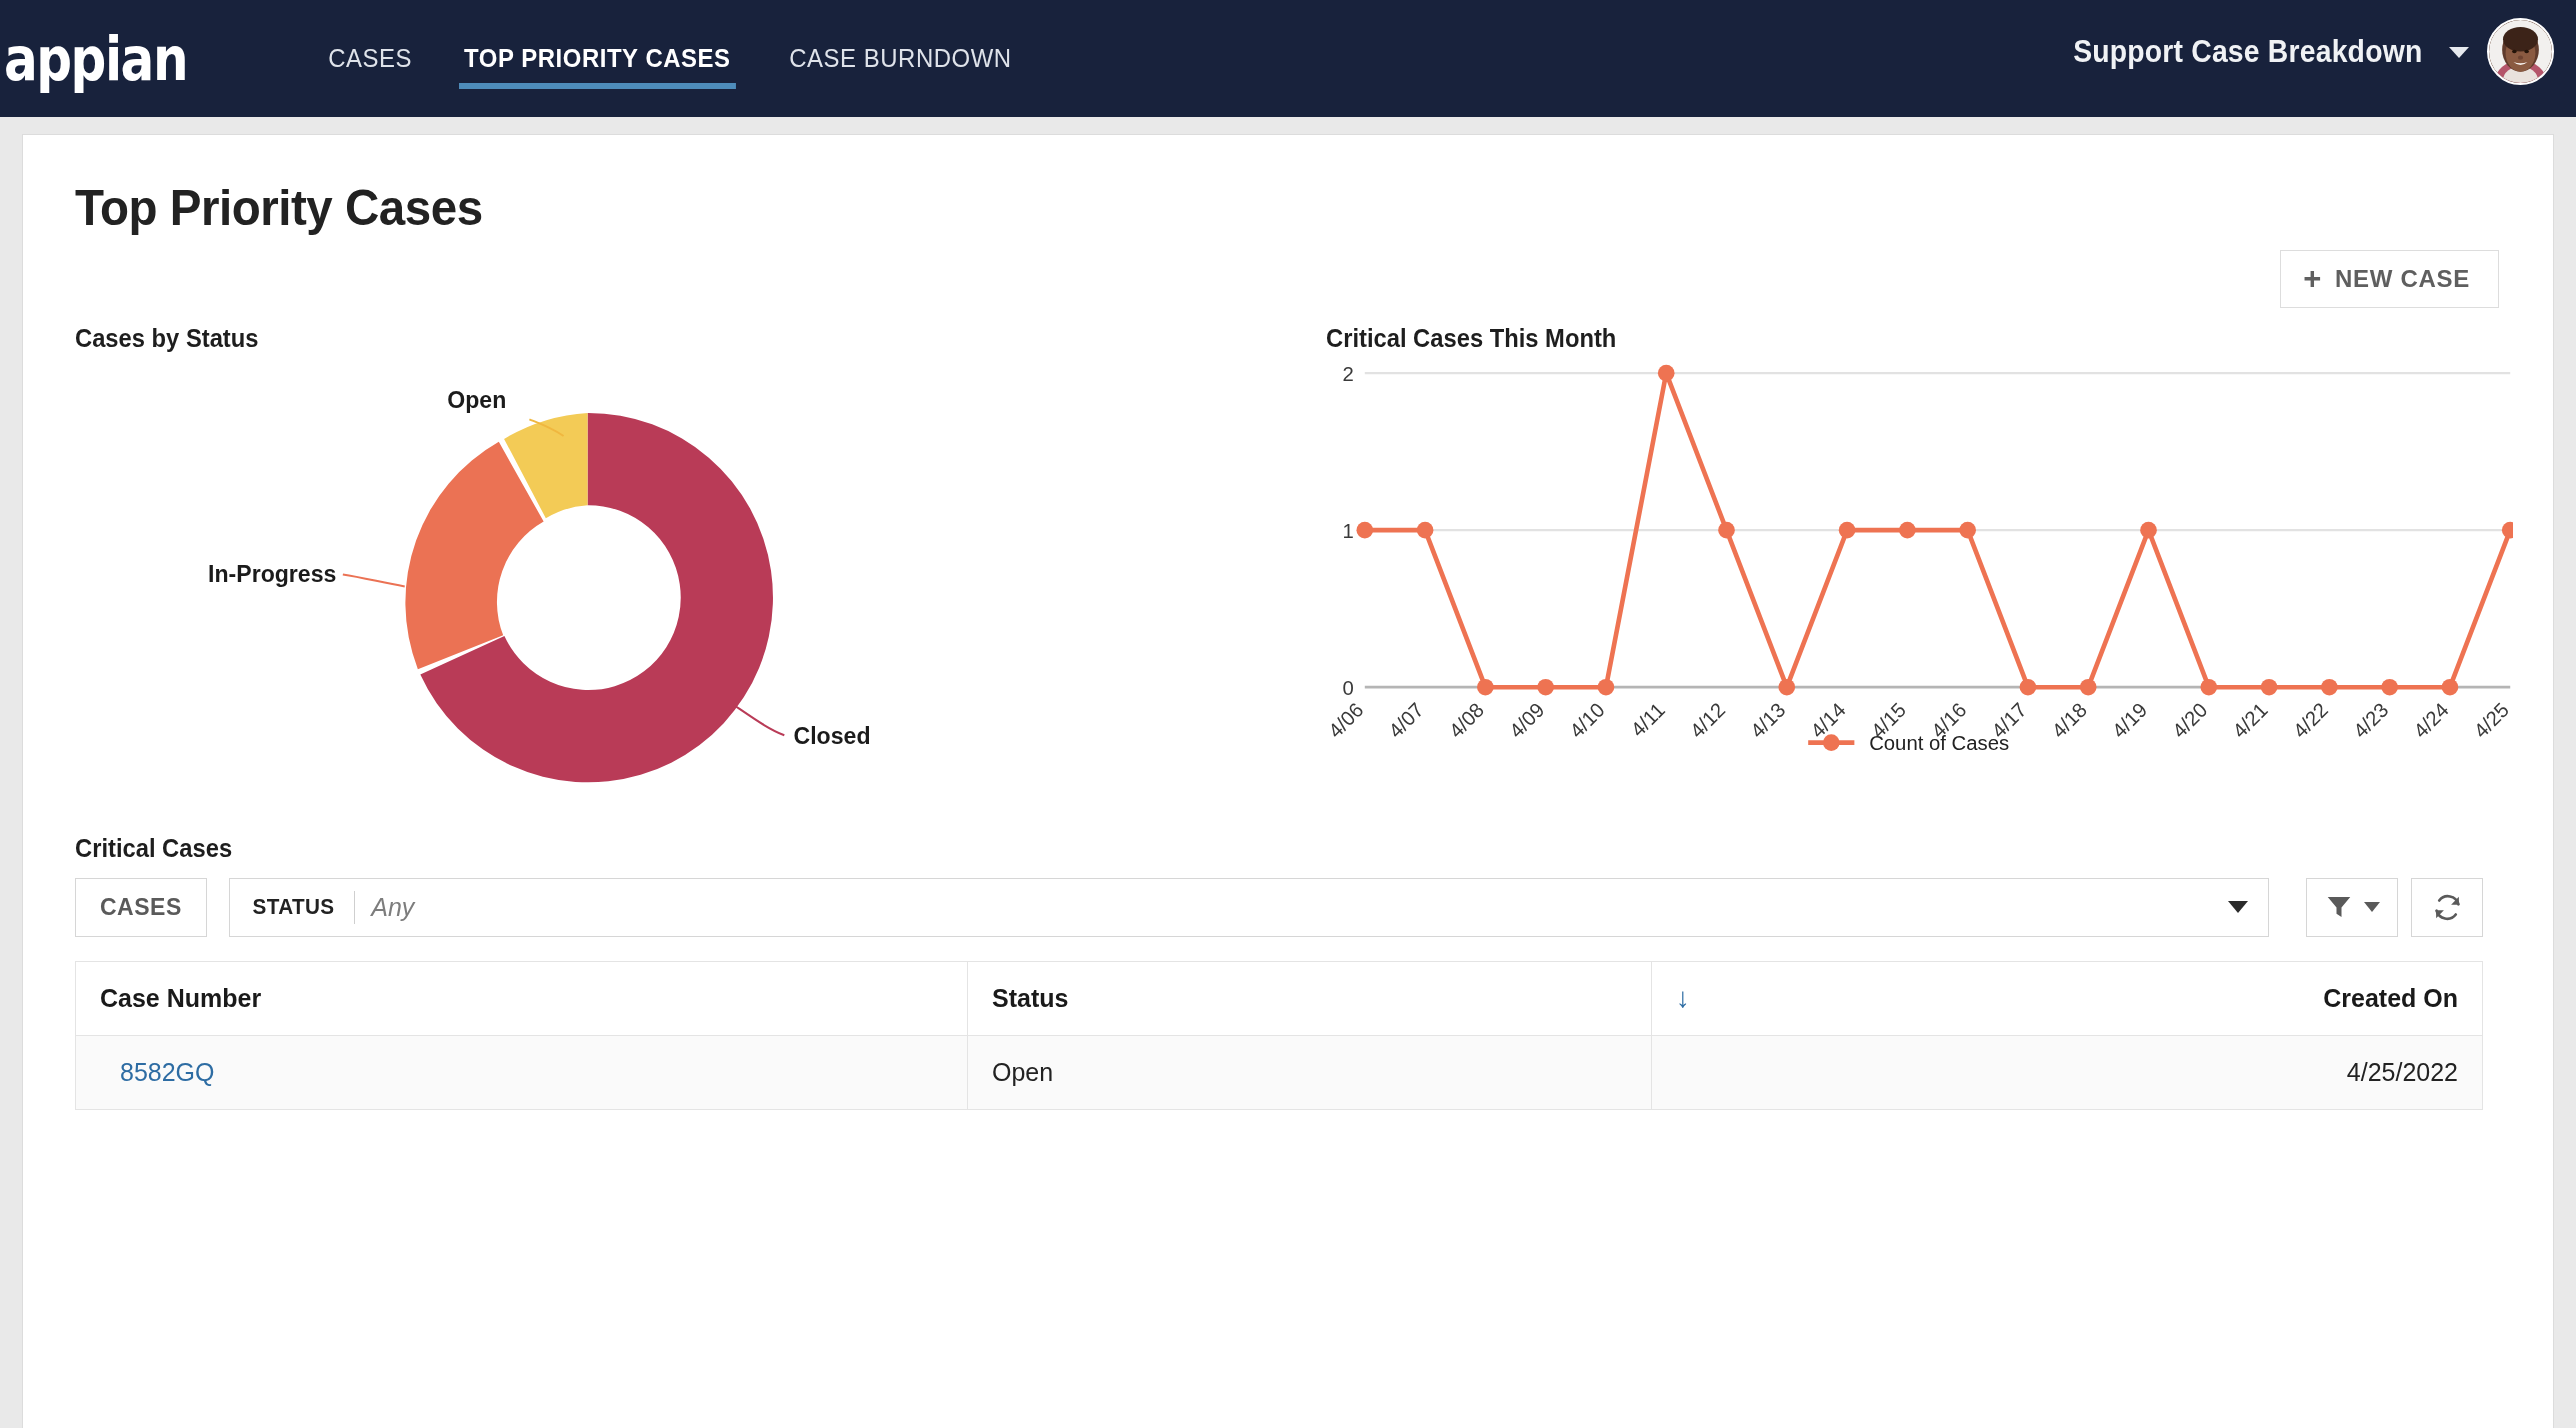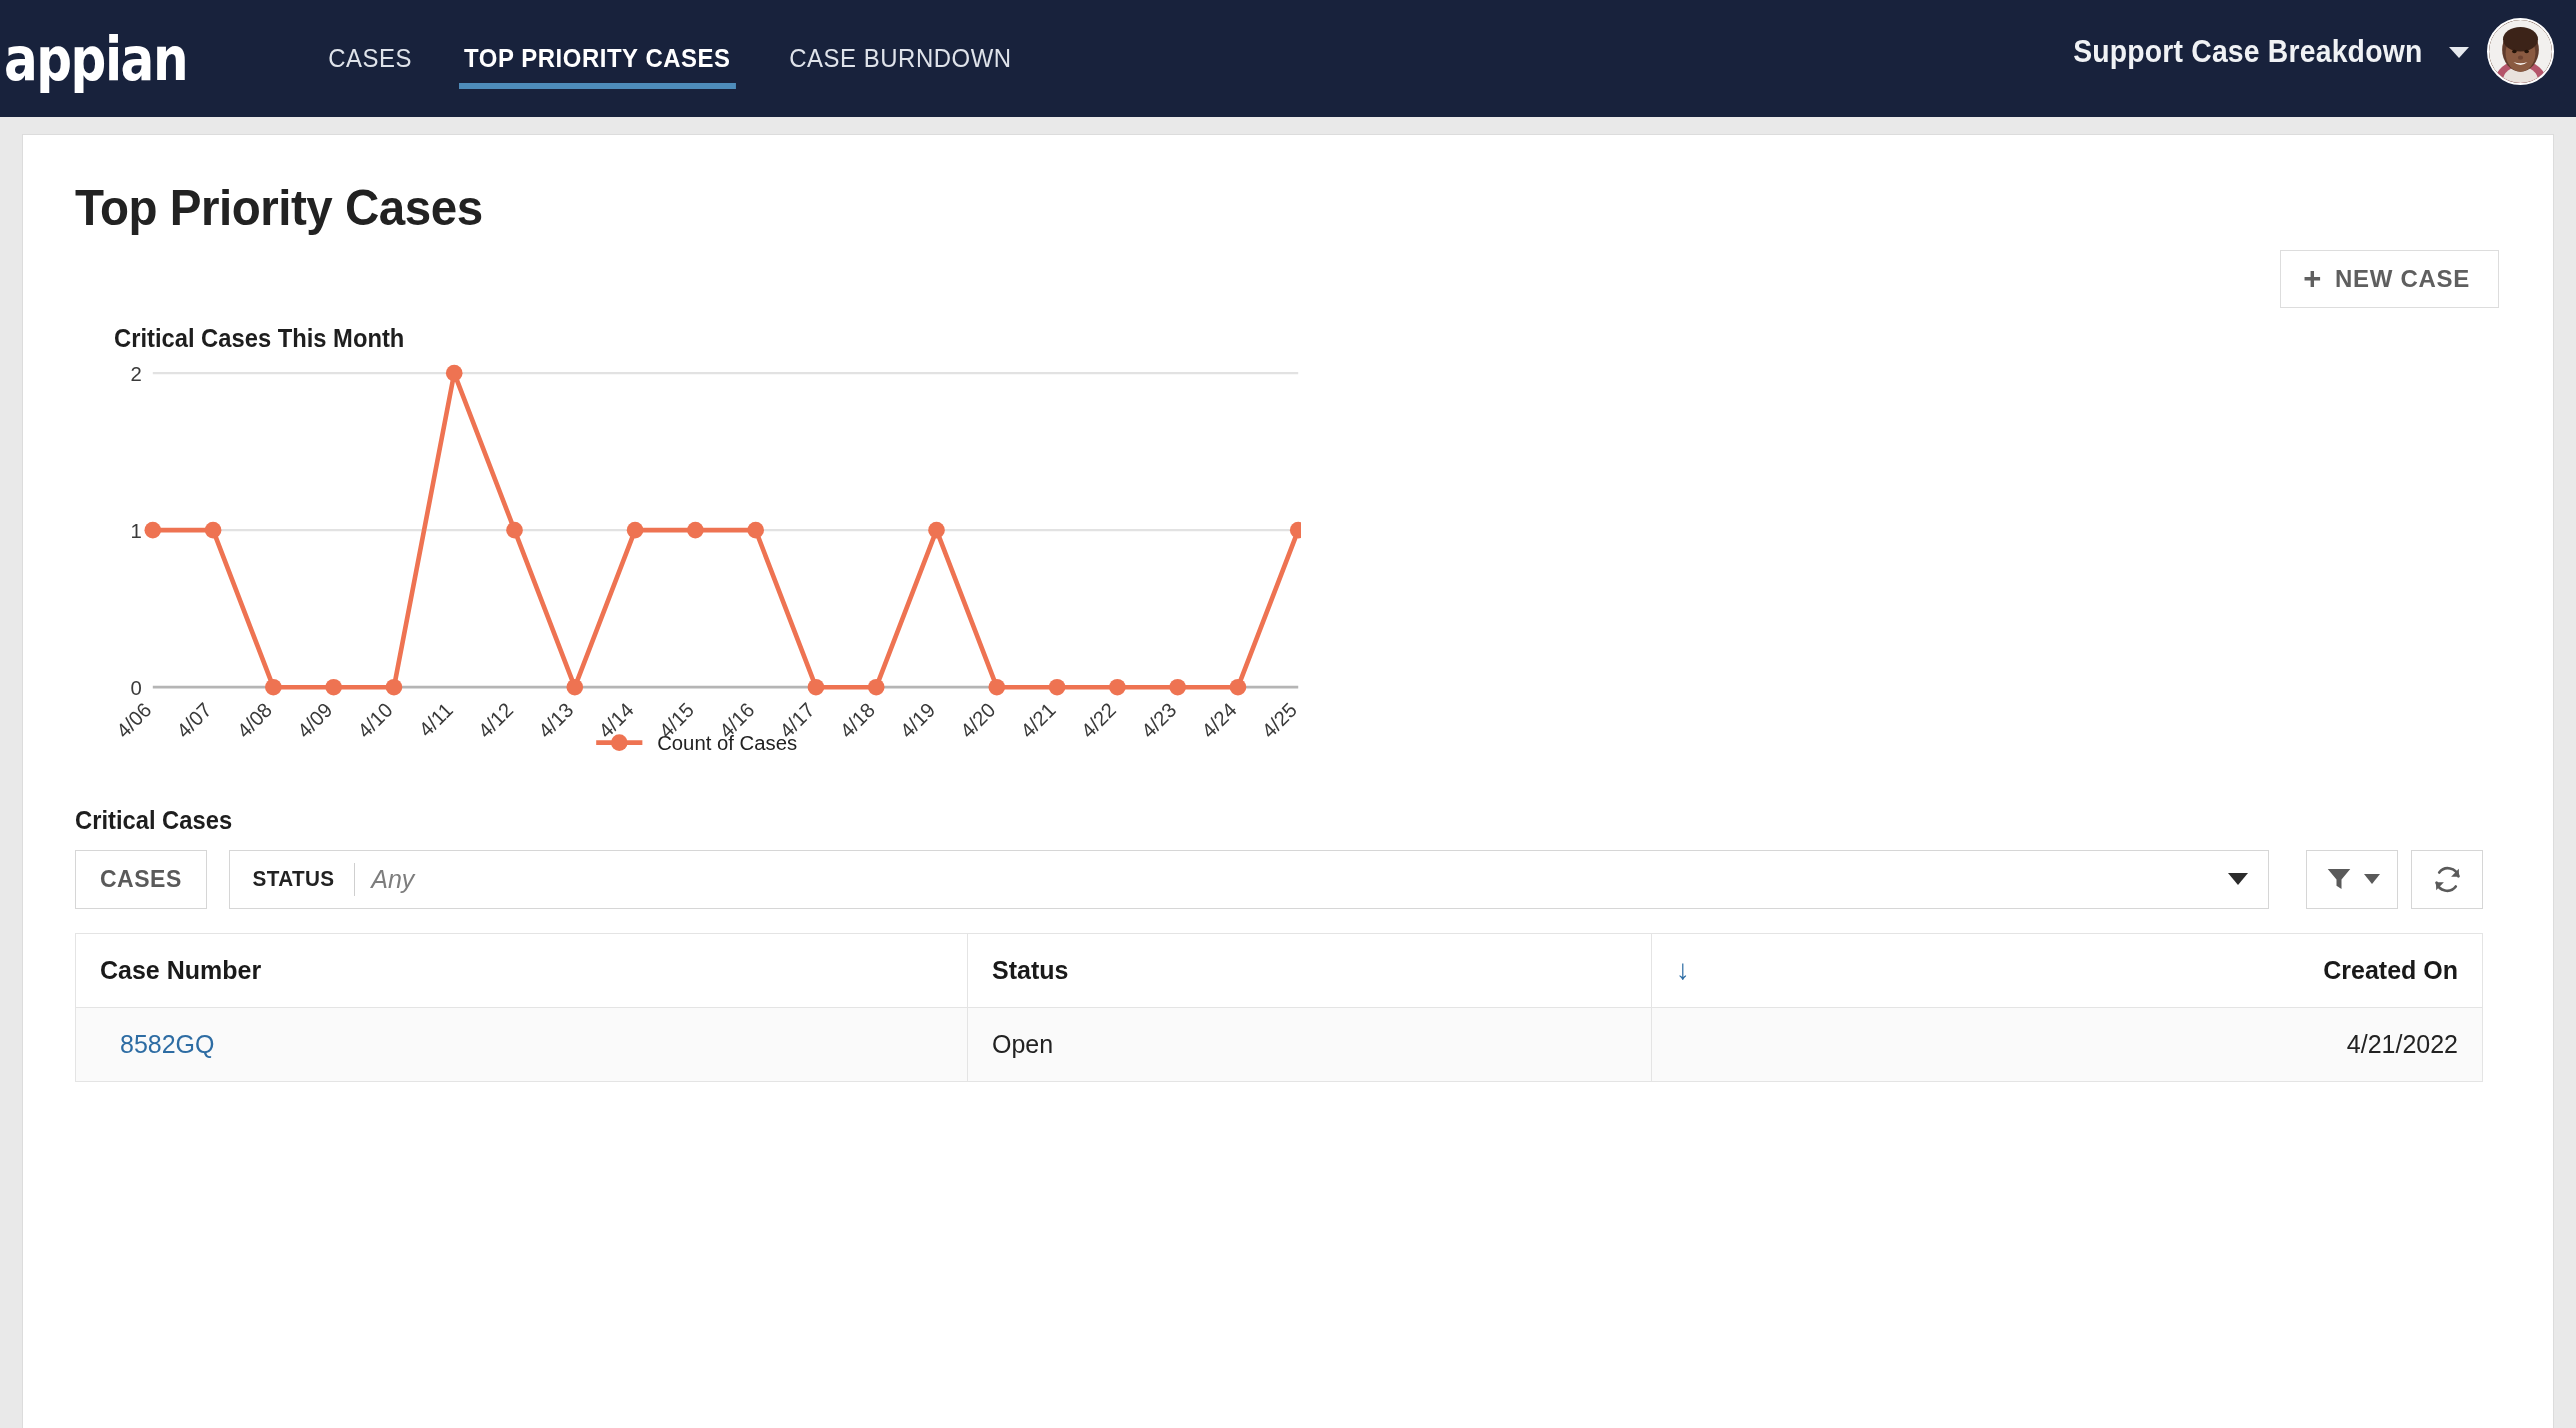--- a/index.html
+++ b/index.html
@@ -360,20 +360,50 @@
 
   <div class="newcase-row">
     <div class="btn-newcase">
       <span class="plus">+</span>
       <span>NEW CASE</span>
     </div>
   </div>
 
   <div class="charts">
 
+    <div class="chart-col">
+      <div class="chart-title">Cases by Status</div>
+      <div class="donut-wrap">
+        <svg width="1136" height="462" viewBox="0 0 1230 500">
+
+          <path fill="#b93b57" d="M 555 55
+                   A 200 200 0 1 1 373.89 338.27
+                   L 464.94 296.64
+                   A 100 100 0 1 0 555 155 Z"></path>
+
+          <path fill="#eb7254" d="M 371.23 332.46
+                   A 200 200 0 0 1 458.88 86.35
+                   L 507.44 172.67
+                   A 100 100 0 0 0 463.62 295.73 Z"></path>
+
+          <path fill="#f3cb56" d="M 464.57 83.14
+                   A 200 200 0 0 1 555 55
+                   L 555 155
+                   A 100 100 0 0 0 509.78 169.07 Z"></path>
+
+          <path d="M 555 40 C 540 30 528 26 518 22" transform="translate(-26,40)" stroke="#f0b73f" stroke-width="2.2" fill="none"></path>
+          <path d="M 357 243 C 330 238 310 233 290 230" stroke="#eb7254" stroke-width="2.2" fill="none"></path>
+          <path d="M 713 371 C 738 388 752 398 768 404" stroke="#b93b57" stroke-width="2.2" fill="none"></path>
+
+          <text class="slice-label" x="435" y="50" text-anchor="middle">Open</text>
+          <text class="slice-label" x="283" y="238" text-anchor="end">In-Progress</text>
+          <text class="slice-label" x="778" y="413" text-anchor="start">Closed</text>
+        </svg>
+      </div>
+    </div>
 
     <div class="chart-col right">
       <div class="chart-title">Critical Cases This Month</div>
       <div class="line-wrap">
         <svg id="linesvg" width="1187" height="425" viewBox="0 0 1285 460">
           <g id="line-grid">
               <line x1="42" x2="1282" y1="352" y2="352" stroke="#b5b5b5" stroke-width="3"></line>
               <line x1="42" x2="1282" y1="182" y2="182" stroke="#e2e2e2" stroke-width="2.5"></line>
               <line x1="42" x2="1282" y1="12" y2="12" stroke="#e2e2e2" stroke-width="2.5"></line>
             </g>
@@ -483,19 +513,19 @@
             <span class="sort-arrow">↓</span>
           </th>
           <th class="right" style="border-left:none;">Created On</th>
         </tr>
       </thead>
       <tbody id="grid-body">
           <tr>
             <td><span class="cell-link">8582GQ</span></td>
             <td>Open</td>
             <td style="border-right: none;"></td>
-            <td class="right" style="border-left: none;">4/21/2022</td>
+            <td class="right" style="border-left: none;">4/25/2022</td>
           </tr>
         </tbody>
     </table>
   </div>
 </div>
 
 
 </body></html>

